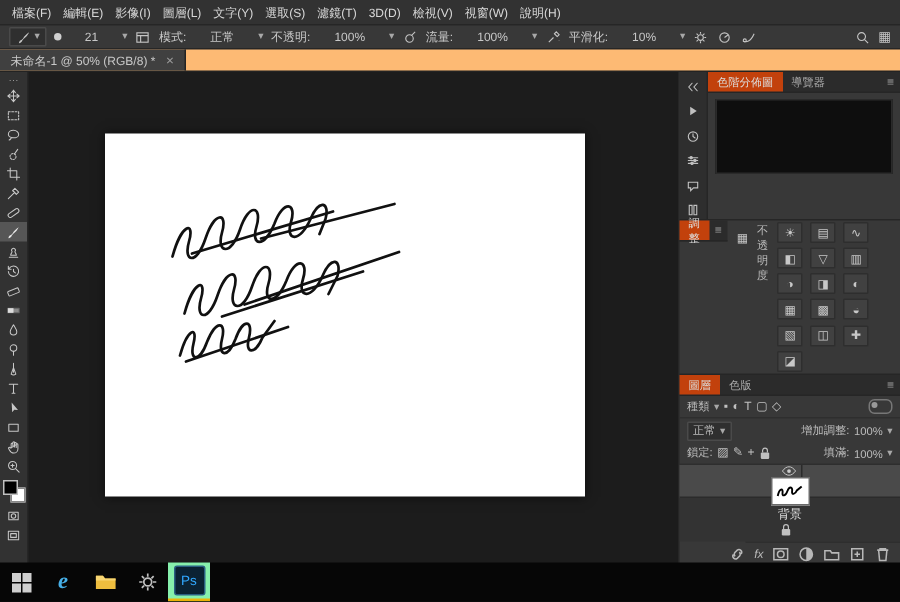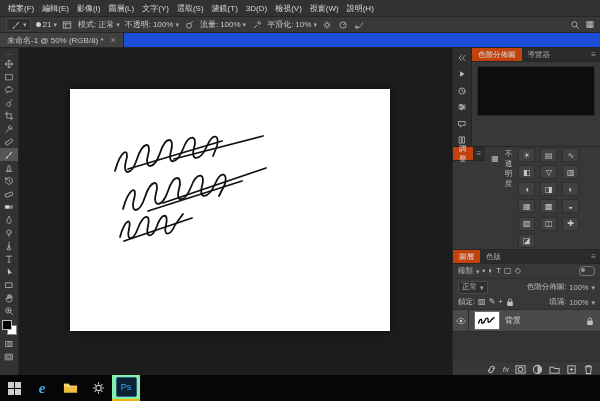--- a/index.html
+++ b/index.html
@@ -6,31 +6,31 @@
   .screen{position:relative;width:600px;height:401px;overflow:hidden;
     font-family:"Liberation Sans","DejaVu Sans",sans-serif;background:#1c1c1c;
     -webkit-font-smoothing:antialiased;}
   
   .menubar{height:16px;background:#323232;border-bottom:1px solid #262626;
     display:flex;align-items:center;padding-left:4px;}
   .mi{color:#d8d8d8;font-size:8px;padding:0 4px;white-space:nowrap;cursor:default;}
   
   .optionsbar{height:15px;background:#383838;border-bottom:1px solid #262626;
     display:flex;align-items:center;gap:5px;padding:0 6px;font-size:8px;color:#c8c8c8;}
-  .optgroup{display:flex;align-items:center;gap:2px;}
+  .optgroup{display:flex;align-items:center;gap:16px;}
   .caret{font-size:7px;color:#a8a8a8;line-height:1;}
   .obox{display:flex;align-items:center;gap:2px;padding:0 3px;height:11px;
     background:#2f2f2f;border:1px solid #4a4a4a;border-radius:1px;}
   .oicon{width:11px;height:11px;display:flex;align-items:center;justify-content:center;}
   .oicon svg{width:10px;height:10px;stroke:#c4c4c4;fill:none;stroke-width:1.2;}
   .brush-dot{width:5px;height:5px;border-radius:50%;background:#d0d0d0;}
   .spacer{flex:1;}
   .glyph{color:#c4c4c4;line-height:1;}
   
-  .tabbar{height:14px;background:#1d4ed8;display:flex;align-items:stretch;border-bottom:1px solid #232323;}
+  .tabbar{height:14px;background:#fdba74;display:flex;align-items:stretch;border-bottom:1px solid #232323;}
   .doc-tab{background:#404040;color:#c8c8c8;font-size:8px;display:flex;align-items:center;
     gap:7px;padding:0 7px;border-right:1px solid #232323;}
   .doc-close{color:#9a9a9a;font-size:9px;}
   
   .main{display:flex;height:328px;}
   
   .toolbar{width:18px;background:#323232;border-right:1px solid #262626;display:flex;
     flex-direction:column;align-items:center;padding-top:1px;}
   .tb-overflow{color:#9a9a9a;font-size:7px;height:8px;line-height:8px;}
   .tool{width:18px;height:13px;display:flex;align-items:center;justify-content:center;}
@@ -73,21 +73,21 @@
   .lrow{display:flex;align-items:center;gap:3px;padding:0 5px;font-size:7.5px;color:#bbb;}
   .filter-row{height:14px;border-bottom:1px solid #2e2e2e;}
   .blend-row{height:16px;}
   .lock-row{height:14px;border-bottom:1px solid #2e2e2e;}
   .mini{font-size:8px;color:#c0c0c0;line-height:1;}
   .lbox{display:flex;align-items:center;gap:3px;height:11px;padding:0 3px;
     background:#2f2f2f;border:1px solid #4a4a4a;border-radius:1px;}
   .switch{width:14px;height:8px;border:1px solid #777;border-radius:4px;margin-left:auto;position:relative;}
   .switch::after{content:"";position:absolute;left:1px;top:1px;width:4px;height:4px;border-radius:50%;background:#999;}
   .layer-list{flex:1;background:#333333;}
-  .layer-row{display:flex;align-items:center;height:21px;background:#4a4a4a;border-bottom:1px solid #2b2b2b;}
+  .layer-row{display:flex;align-items:center;height:21px;background:#4a4a4a;border-bottom:1px solid #2b2b2b;flex-direction:column;}
   .eye-cell{width:15px;height:100%;border-right:1px solid #2b2b2b;display:flex;align-items:center;justify-content:center;}
   .eye-cell svg{width:10px;height:8px;stroke:#ccc;fill:none;stroke-width:1;}
   .thumb{width:24px;height:17px;background:#fff;border:1px solid #6a6a6a;margin:0 5px;}
   .thumb svg{width:100%;height:100%;display:block;}
   .layer-name{font-size:8px;color:#ddd;flex:1;}
   .lock-cell{padding-right:6px;display:flex;align-items:center;}
   .padlock{width:8px;height:10px;}
   .layers-footer{height:14px;display:flex;align-items:center;justify-content:flex-end;
     gap:6px;padding:0 6px;border-top:1px solid #2e2e2e;margin-left:44px;}
   .ficon{width:12px;height:12px;display:flex;align-items:center;justify-content:center;}
@@ -447,21 +447,21 @@
           <span class="mini">T</span>
           <span class="mini">▢</span>
           <span class="mini">◇</span>
           <span class="switch"></span>
         </div>
         <div class="lrow blend-row">
           <span class="lbox">
             <span>正常</span>
             <span class="caret">▾</span>
           </span>
-          <span style="margin-left:auto">色階分佈圖:</span>
+          <span style="margin-left:auto">增加調整:</span>
           <span>100%</span>
           <span class="caret">▾</span>
         </div>
         <div class="lrow lock-row">
           <span>鎖定:</span>
           <span class="mini">▨</span>
           <span class="mini">✎</span>
           <span class="mini">+</span>
           <svg class="padlock" viewBox="0 0 10 12">
               <rect x="1.5" y="5.5" width="7" height="5.5" rx="1" fill="#c0c0c0"></rect>

